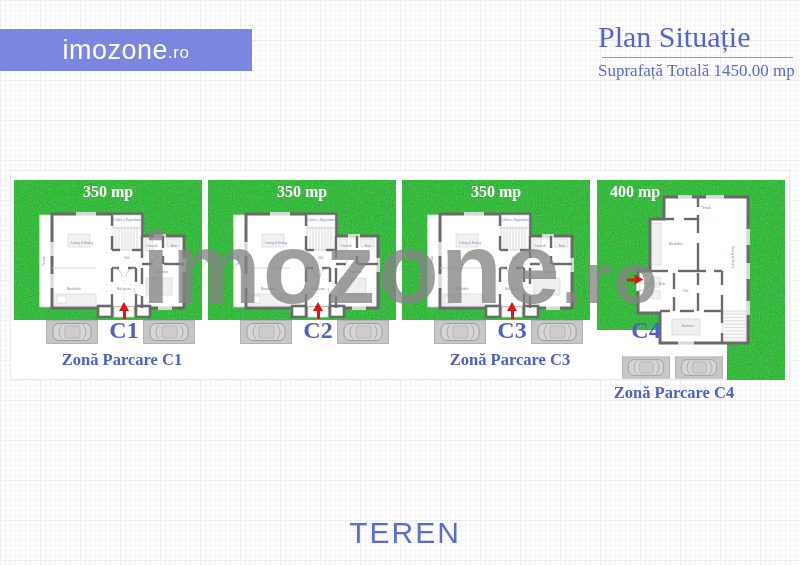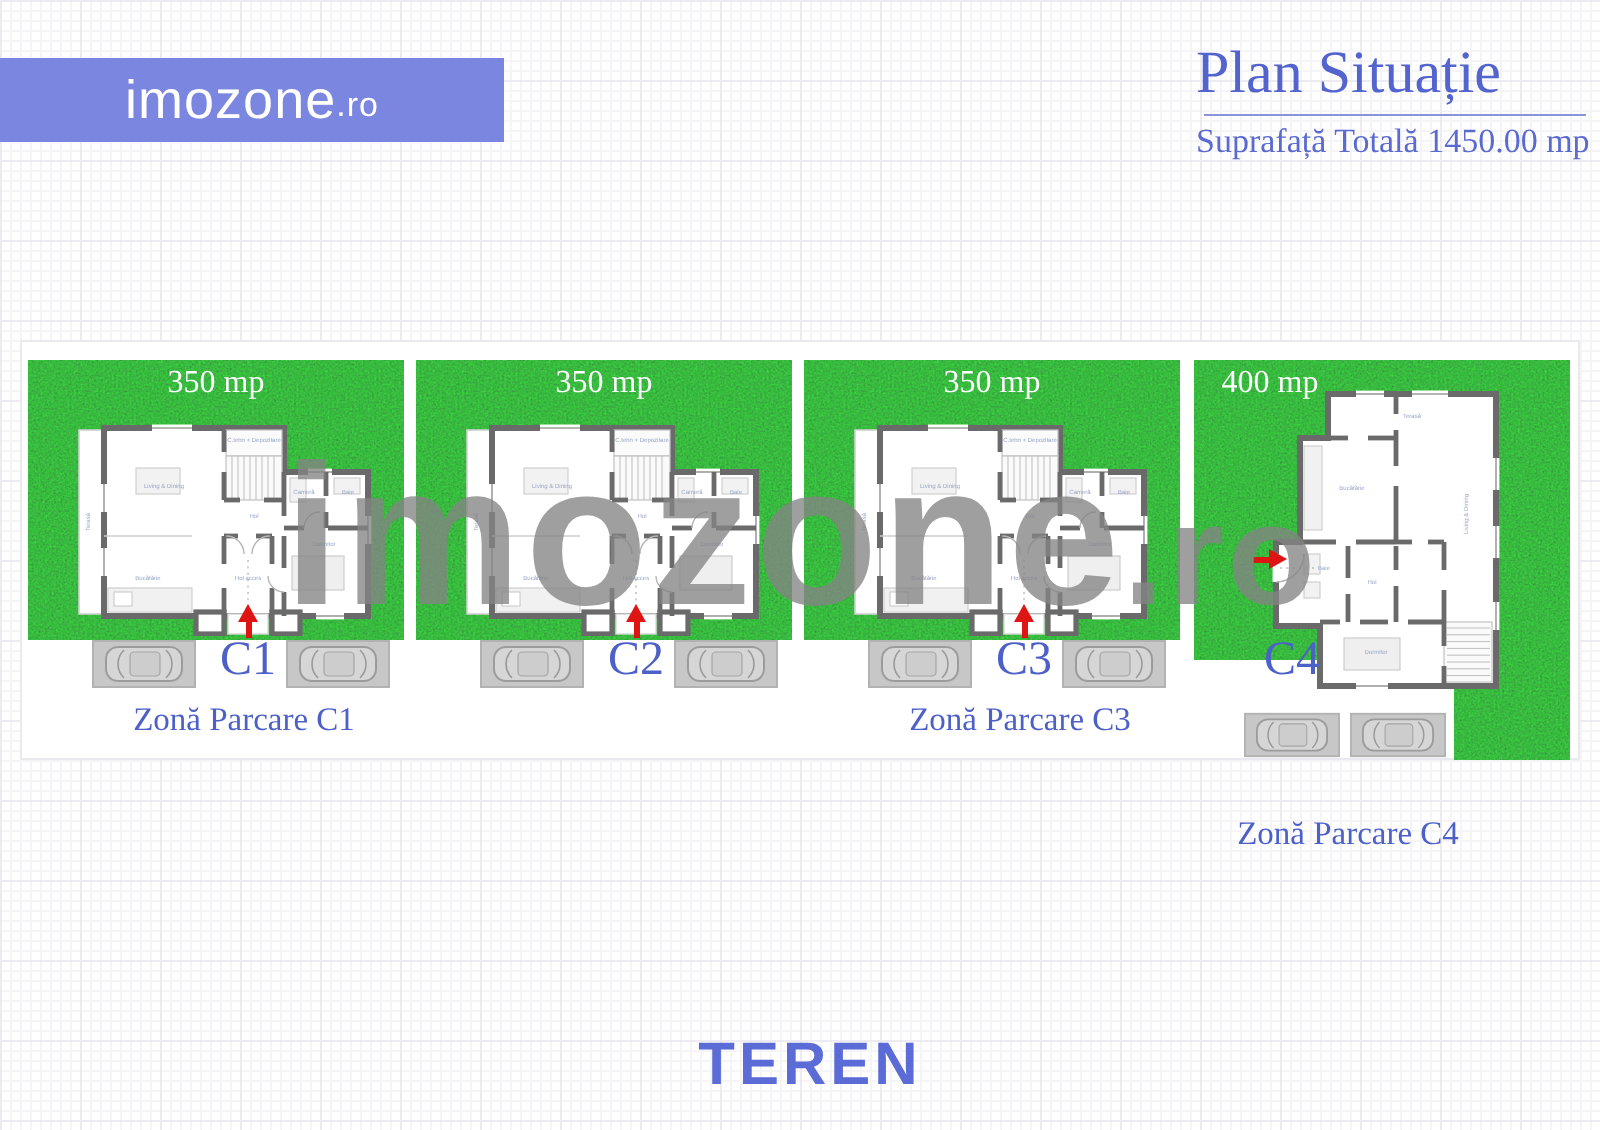--- a/index.html
+++ b/index.html
@@ -24,21 +24,21 @@
     position:absolute;left:598px;top:20px;width:200px;
     font-family:"Liberation Serif", serif;font-size:30px;color:#5464ce;line-height:34px;
   }
   .title-rule{position:absolute;left:602px;top:57px;width:191px;height:1px;background:#8a94da;}
   .subtitle{
     position:absolute;left:598px;top:61px;width:200px;text-align:left;
     font-family:"Liberation Serif", serif;font-size:17px;color:#5a6ad0;
   }
   
   .band{position:absolute;left:10px;top:170px;width:780px;height:210px;background:#ffffff;border:1px solid #e9e9ee;box-sizing:border-box;}
-  .plot{position:absolute;top:0;width:192px;height:419px;}
+  .plot{position:absolute;top:0;width:192px;height:419px;font-weight:bold;}
   .grass{position:absolute;overflow:hidden;background:#157016;}
   .grass svg{display:block;width:100%;height:100%;}
   .g-main{left:2px;top:180px;width:188px;height:140px;}
   .g-main4{left:3px;top:180px;width:188px;height:150px;}
   .g-extra4{left:133px;top:330px;width:58px;height:50px;}
   .area-label{
     position:absolute;left:2px;top:183px;width:188px;text-align:center;
     font-family:"Liberation Serif", serif;font-size:16px;color:#ffffff;z-index:3;
   }
   .area-label.c4{left:3px;width:76px;}
@@ -52,37 +52,37 @@
   .pad4-r{left:81px;top:356px;width:48px;height:23px;}
   .code{
     position:absolute;left:72px;top:317px;width:80px;text-align:center;z-index:3;
     font-family:"Liberation Serif", serif;font-size:24px;color:#4d60c8;
   }
   .code.c4{left:12px;}
   .plabel{
     position:absolute;left:10px;top:350px;width:200px;text-align:center;z-index:3;
     font-family:"Liberation Serif", serif;font-size:16.5px;color:#4d60c8;
   }
-  .plabel.c4{left:-20px;top:383px;margin-top:24px;}
+  .plabel.c4{left:-20px;top:383px;}
   
   .arrow{position:absolute;width:10px;height:17px;display:flex;flex-direction:column;align-items:center;z-index:4;}
   .arrow .head{width:0;height:0;border-left:5px solid transparent;border-right:5px solid transparent;border-bottom:9px solid #de1512;}
   .arrow .stem{width:3px;height:8px;background:#de1512;}
   .arrow.up{left:107px;top:302px;}
   .arrow.right{left:36px;top:271px;transform:rotate(90deg);}
   
   .watermark{
     position:absolute;left:142px;top:218px;z-index:30;line-height:1;
     font-family:"Liberation Sans", sans-serif;font-weight:700;font-size:100px;
     letter-spacing:2px;color:rgba(132,132,132,0.78);pointer-events:none;white-space:nowrap;
   }
   .watermark .tld{font-size:72px;}
   .teren{
     position:absolute;left:305px;top:516px;width:200px;text-align:center;
-    font-size:30px;letter-spacing:2px;color:#5c6cd7;font-weight:bold;
+    font-size:30px;letter-spacing:2px;color:#5c6cd7;
   }
   .sprite{position:absolute;width:0;height:0;}
   .plan text, .sprite text{font-family:"Liberation Sans", sans-serif;fill:#9aa6c6;font-size:3px;text-anchor:middle;}
 </style>
 </head>
 <body>
 
 <div class="stage">
 
   <svg class="sprite" aria-hidden="true">

